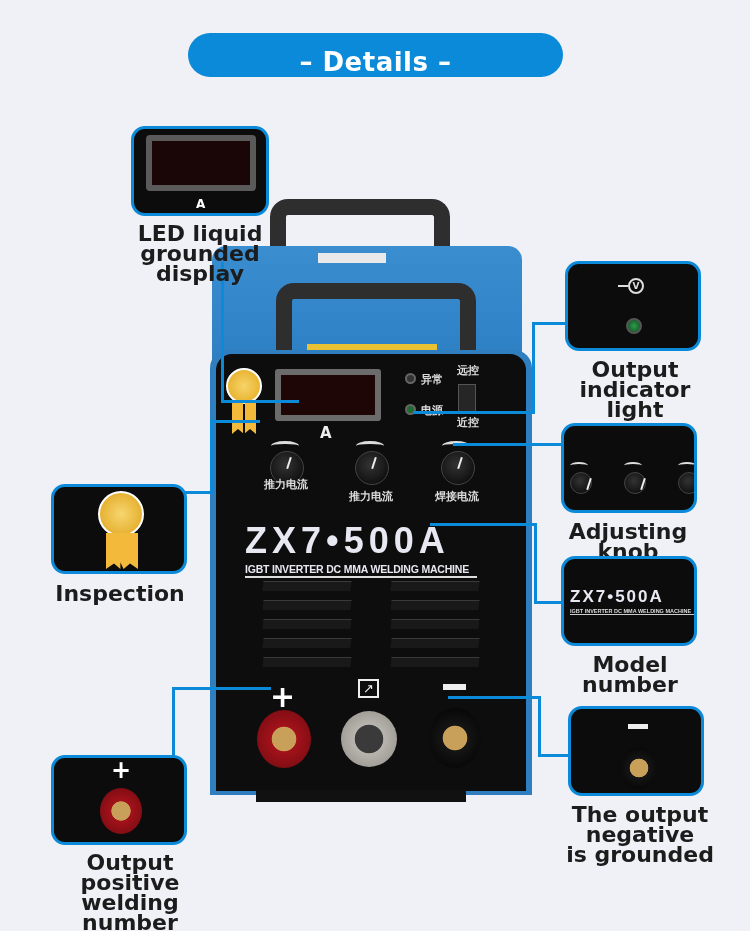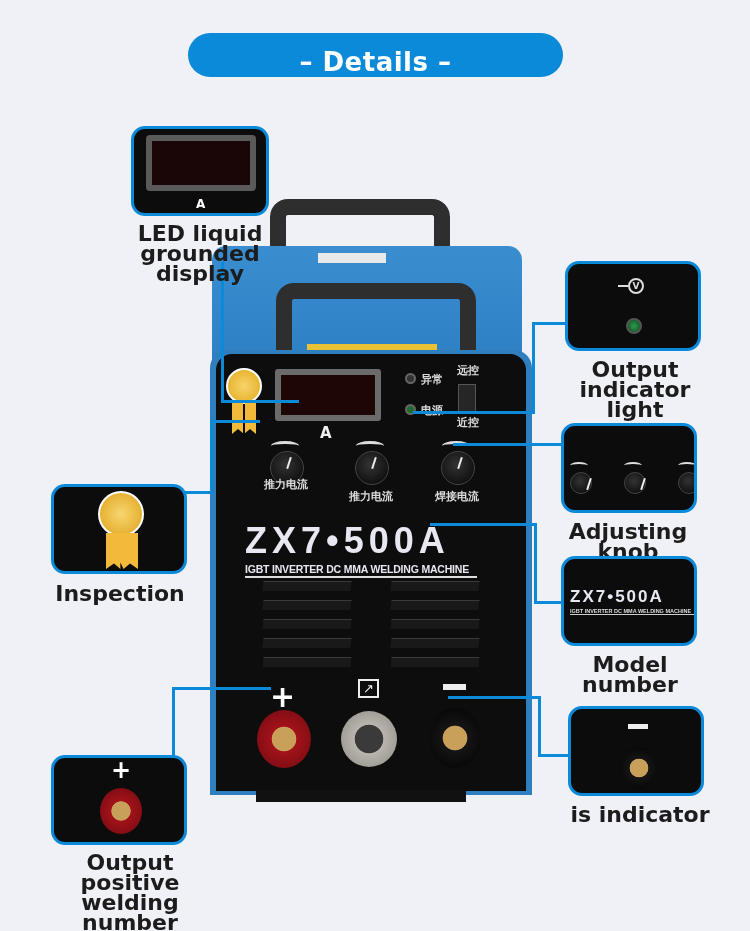--- a/index.html
+++ b/index.html
@@ -177,21 +177,22 @@
 </div>
 <div class="cap" style="left:545px;top:655px;width:170px">
   <div>Model number</div>
 </div>
 
 <div class="card" style="left:568px;top:706px;width:136px;height:90px">
   <div style="position:absolute;left:57px;top:15px;width:20px;height:5px;background:#eee"></div>
   <div style="position:absolute;left:49px;top:38px;width:38px;height:42px;border-radius:50%;background:radial-gradient(circle,#c9a05a 0 32%,#151515 34%,#000 100%)"></div>
 </div>
 <div class="cap" style="left:540px;top:805px;width:200px">
-  <div>is indicator</div>
+  <div>The output negative</div>
+  <div>is grounded</div>
 </div>
 
 <div class="card" style="left:51px;top:755px;width:136px;height:90px">
   <div style="position:absolute;left:57px;top:-2px;color:#fff;font-size:24px;font-weight:bold">+</div>
   <div style="position:absolute;left:46px;top:30px;width:42px;height:46px;border-radius:50%;background:radial-gradient(circle,#c9a05a 0 30%,#a3121a 32%,#6e0a10 100%)"></div>
 </div>
 <div class="cap" style="left:40px;top:853px;width:180px">
   <div>Output positive</div>
   <div>welding number</div>
 </div>

